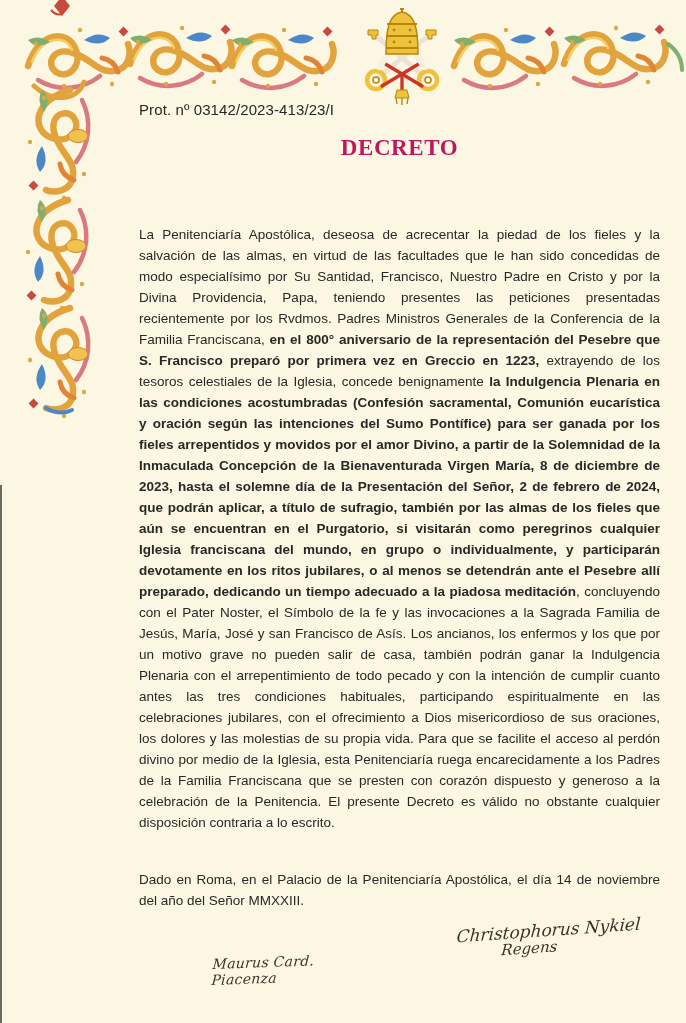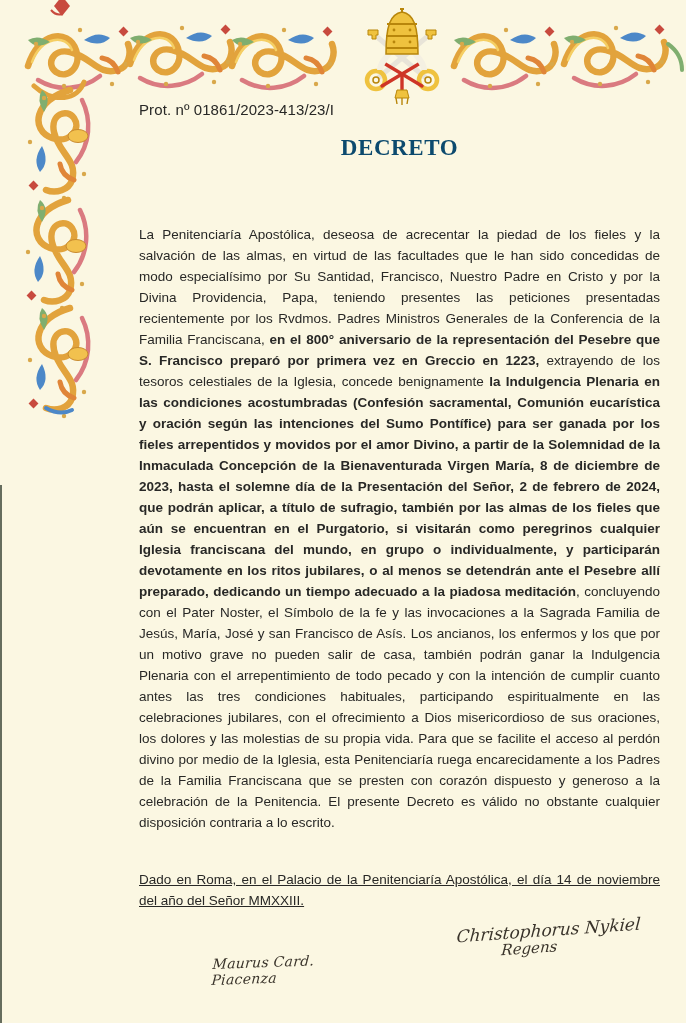--- a/index.html
+++ b/index.html
@@ -12,24 +12,24 @@
   #border-top-right-seg{left:450px;top:14px;}
   #border-left-seg{left:16px;top:86px;}
   #corner-red{left:48px;top:0px;}
   #papal-insignia{left:356px;top:6px;}
   #page-edge{left:0;top:485px;width:2px;height:538px;background:#4B5547;opacity:.85;}
 
   
   .col{left:139px;width:521px;color:#282826;}
   #prot{top:101px;font-size:15px;letter-spacing:.1px;}
   #title{top:135px;text-align:center;font-family:"Liberation Serif",serif;
-         font-weight:bold;font-size:23px;letter-spacing:.6px;color:#0c4a6e;}
+         font-weight:bold;font-size:23px;letter-spacing:.6px;color:#be185d;}
   #body-text{top:184px;font-size:13.5px;line-height:21px;text-align:justify;margin-top:40px;}
   #body-text .b{font-weight:bold;}
-  #dateline{top:869px;font-size:13.5px;line-height:21px;text-align:justify;text-decoration:underline;}
+  #dateline{top:869px;font-size:13.5px;line-height:21px;text-align:justify;}
 
   
   .sig{font-family:"DejaVu Serif",serif;font-style:italic;color:#3A342B;}
   #sig-left{left:212px;top:953px;width:170px;font-size:14px;
             transform:rotate(-2deg) skewX(-6deg);letter-spacing:.3px;}
   #sig-right{left:438px;top:920px;width:220px;font-size:17px;
              transform:rotate(-4deg) skewX(-8deg);text-align:center;}
   #sig-right .role{font-size:15px;margin-top:-2px;transform:translateX(-18px);}
 </style>
 </head>
@@ -122,21 +122,21 @@
   <path d="M31 18 H61 M30 30 H62 M30 42 H62" stroke="#B8860B" stroke-width="2" fill="none"></path>
   <path d="M46 6 v-4 M44 3 h4" stroke="#B8860B" stroke-width="2"></path>
   <circle cx="38" cy="24" r="1.4" fill="#B8860B"></circle>
     <circle cx="54" cy="24" r="1.4" fill="#B8860B"></circle>
   <circle cx="38" cy="36" r="1.4" fill="#B8860B"></circle>
     <circle cx="54" cy="36" r="1.4" fill="#B8860B"></circle>
 </svg>
 
 <div class="abs" id="page-edge"></div>
 
-<div class="abs col" id="prot">Prot. nº 01861/2023-413/23/I</div>
+<div class="abs col" id="prot">Prot. nº 03142/2023-413/23/I</div>
 
 <div class="abs col" id="title">DECRETO</div>
 
 <div class="abs col" id="body-text"><span>La Penitenciaría Apostólica, deseosa de acrecentar la piedad de los fieles y la salvación de las almas, en virtud de las facultades que le han sido concedidas de modo especialísimo por Su Santidad, Francisco, Nuestro Padre en Cristo y por la Divina Providencia, Papa, teniendo presentes las peticiones presentadas recientemente por los Rvdmos. Padres Ministros Generales de la Conferencia de la Familia Franciscana, </span><span class="b">en el 800° aniversario de la representación del Pesebre que S. Francisco preparó por primera vez en Greccio en 1223,</span><span> extrayendo de los tesoros celestiales de la Iglesia, concede benignamente </span><span class="b">la Indulgencia Plenaria en las condiciones acostumbradas (Confesión sacramental, Comunión eucarística y oración según las intenciones del Sumo Pontífice) para ser ganada por los fieles arrepentidos y movidos por el amor Divino, a partir de la Solemnidad de la Inmaculada Concepción de la Bienaventurada Virgen María, 8 de diciembre de 2023, hasta el solemne día de la Presentación del Señor, 2 de febrero de 2024, que podrán aplicar, a título de sufragio, también por las almas de los fieles que aún se encuentran en el Purgatorio, si visitarán como peregrinos cualquier Iglesia franciscana del mundo, en grupo o individualmente, y participarán devotamente en los ritos jubilares, o al menos se detendrán ante el Pesebre allí preparado, dedicando un tiempo adecuado a la piadosa meditación</span><span>, concluyendo con el Pater Noster, el Símbolo de la fe y las invocaciones a la Sagrada Familia de Jesús, María, José y san Francisco de Asís. Los ancianos, los enfermos y los que por un motivo grave no pueden salir de casa, también podrán ganar la Indulgencia Plenaria con el arrepentimiento de todo pecado y con la intención de cumplir cuanto antes las tres condiciones habituales, participando espiritualmente en las celebraciones jubilares, con el ofrecimiento a Dios misericordioso de sus oraciones, los dolores y las molestias de su propia vida. Para que se facilite el acceso al perdón divino por medio de la Iglesia, esta Penitenciaría ruega encarecidamente a los Padres de la Familia Franciscana que se presten con corazón dispuesto y generoso a la celebración de la Penitencia. El presente Decreto es válido no obstante cualquier disposición contraria a lo escrito.</span></div>
 
 <div class="abs col" id="dateline">Dado en Roma, en el Palacio de la Penitenciaría Apostólica, el día 14 de noviembre del año del Señor MMXXIII.</div>
 
 <div class="abs sig" id="sig-left">Maurus Card. Piacenza</div>
 
 <div class="abs sig" id="sig-right">

